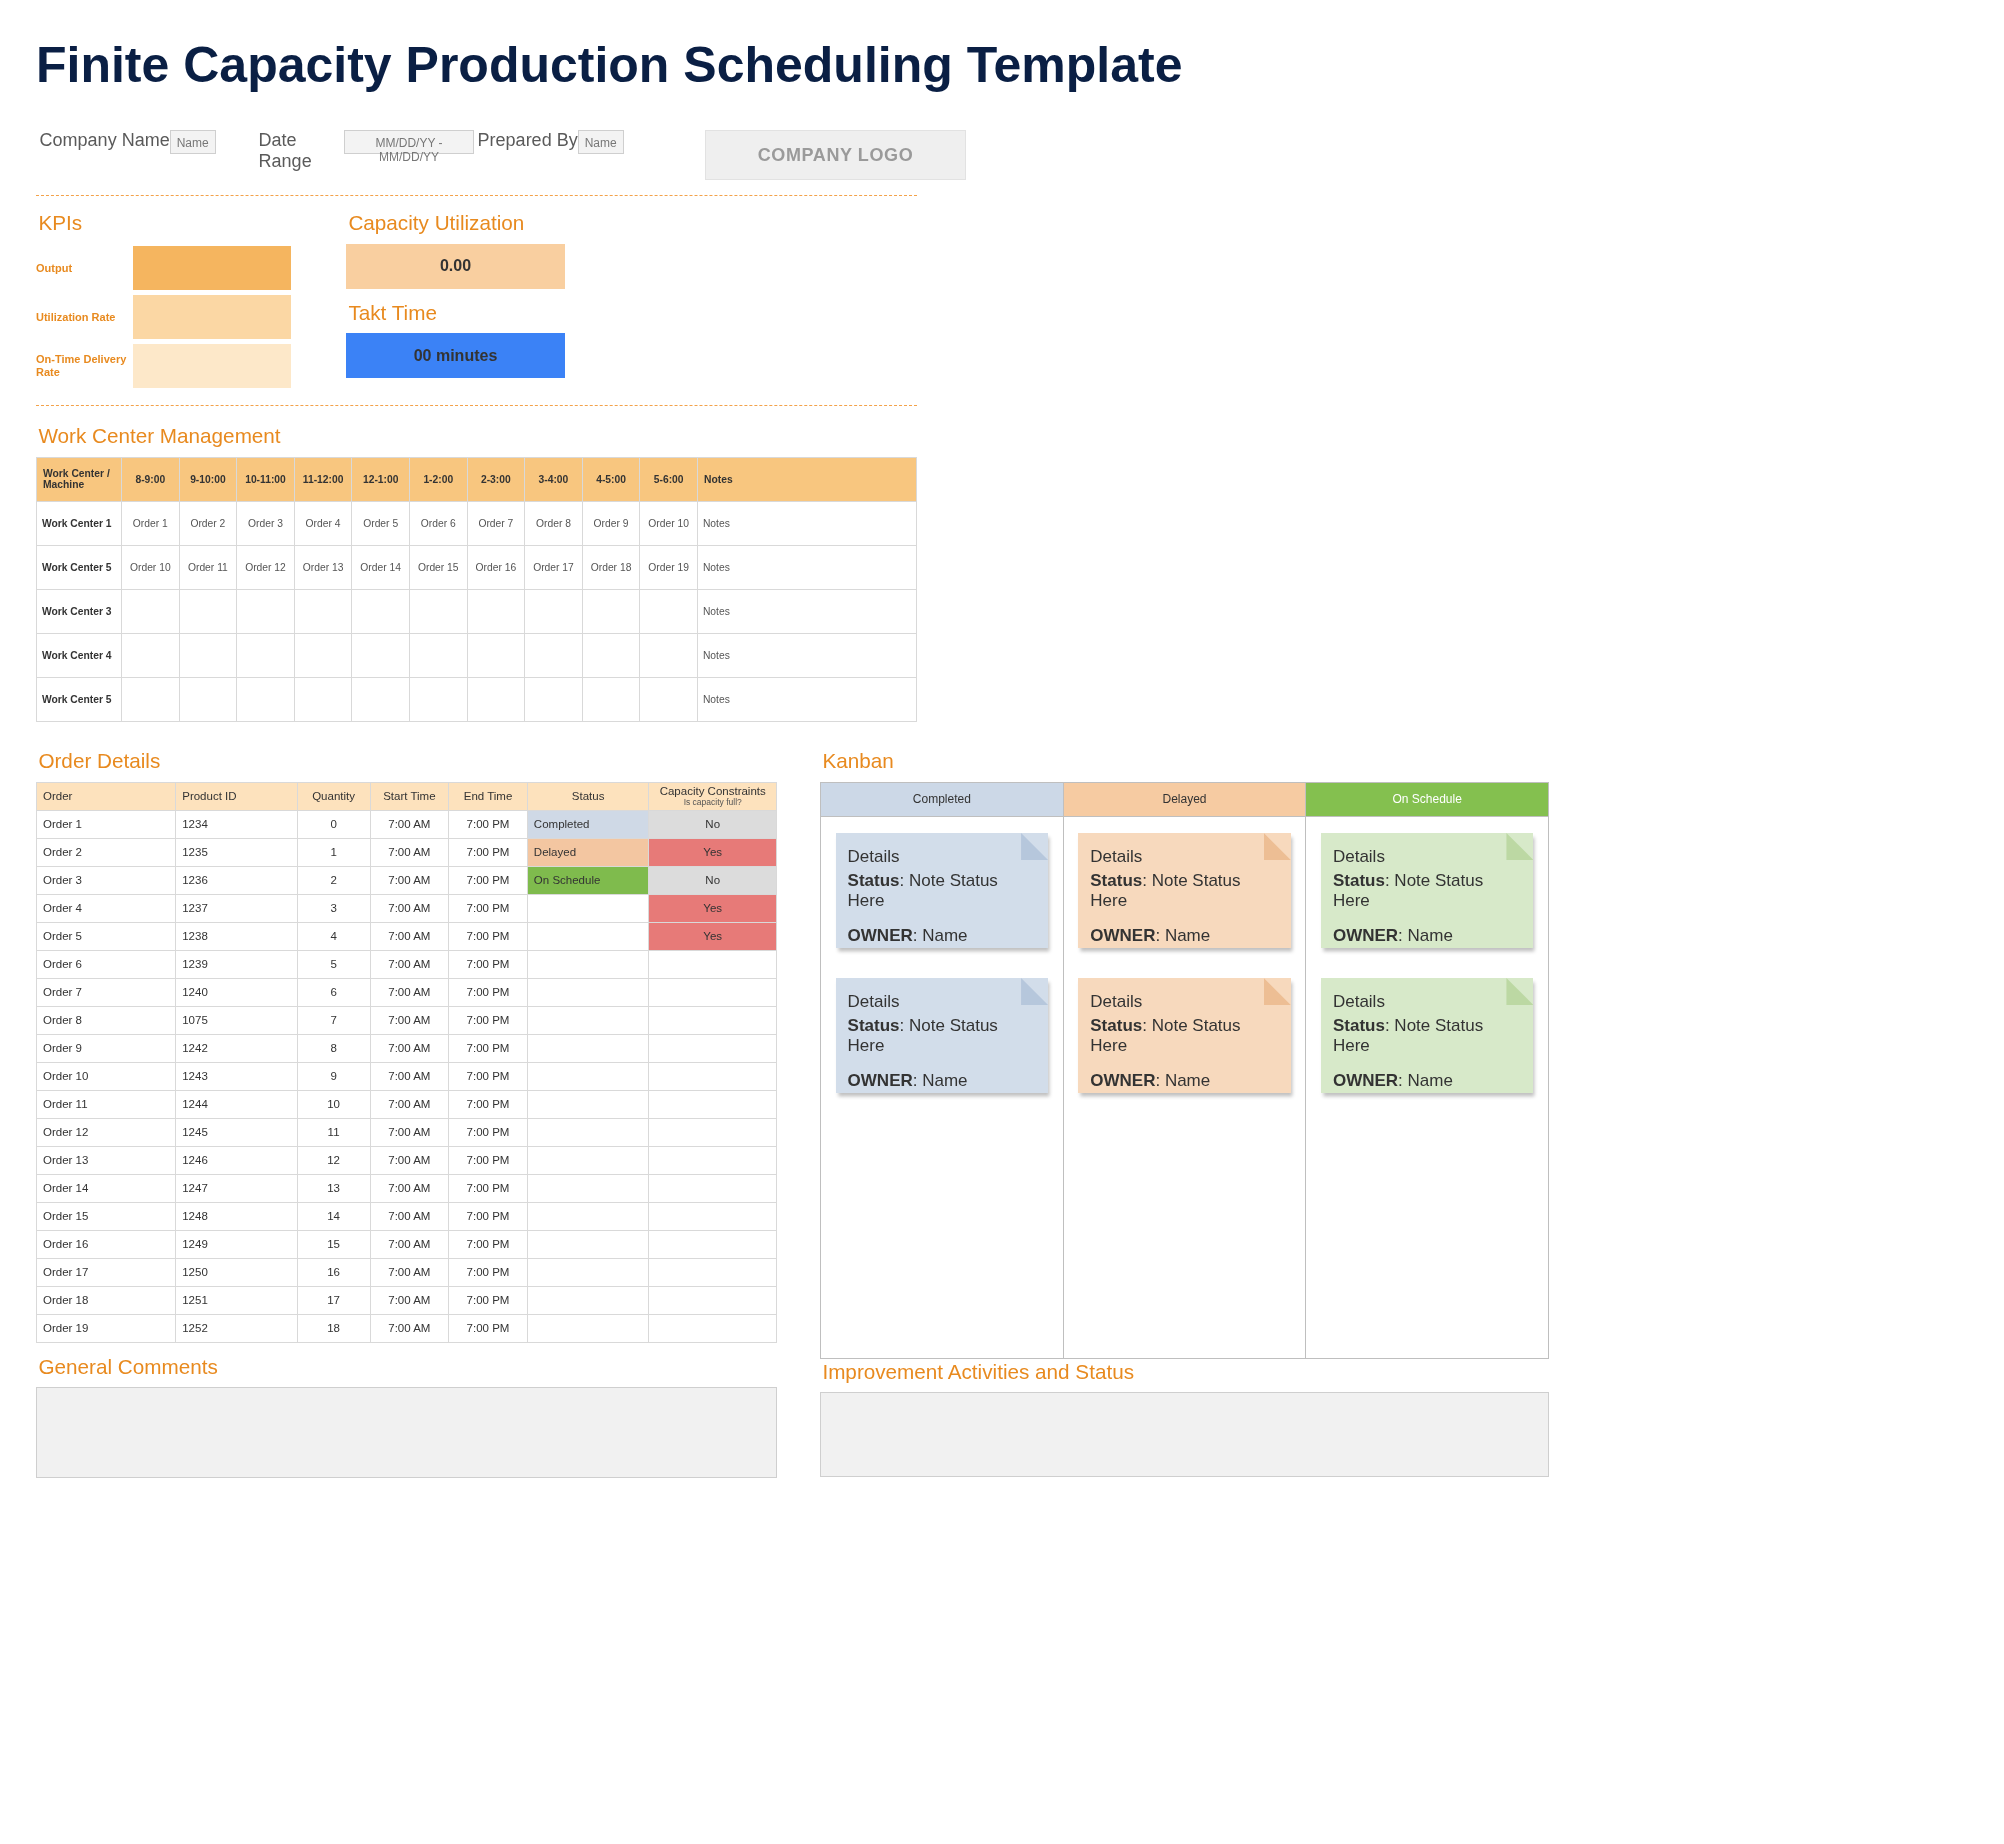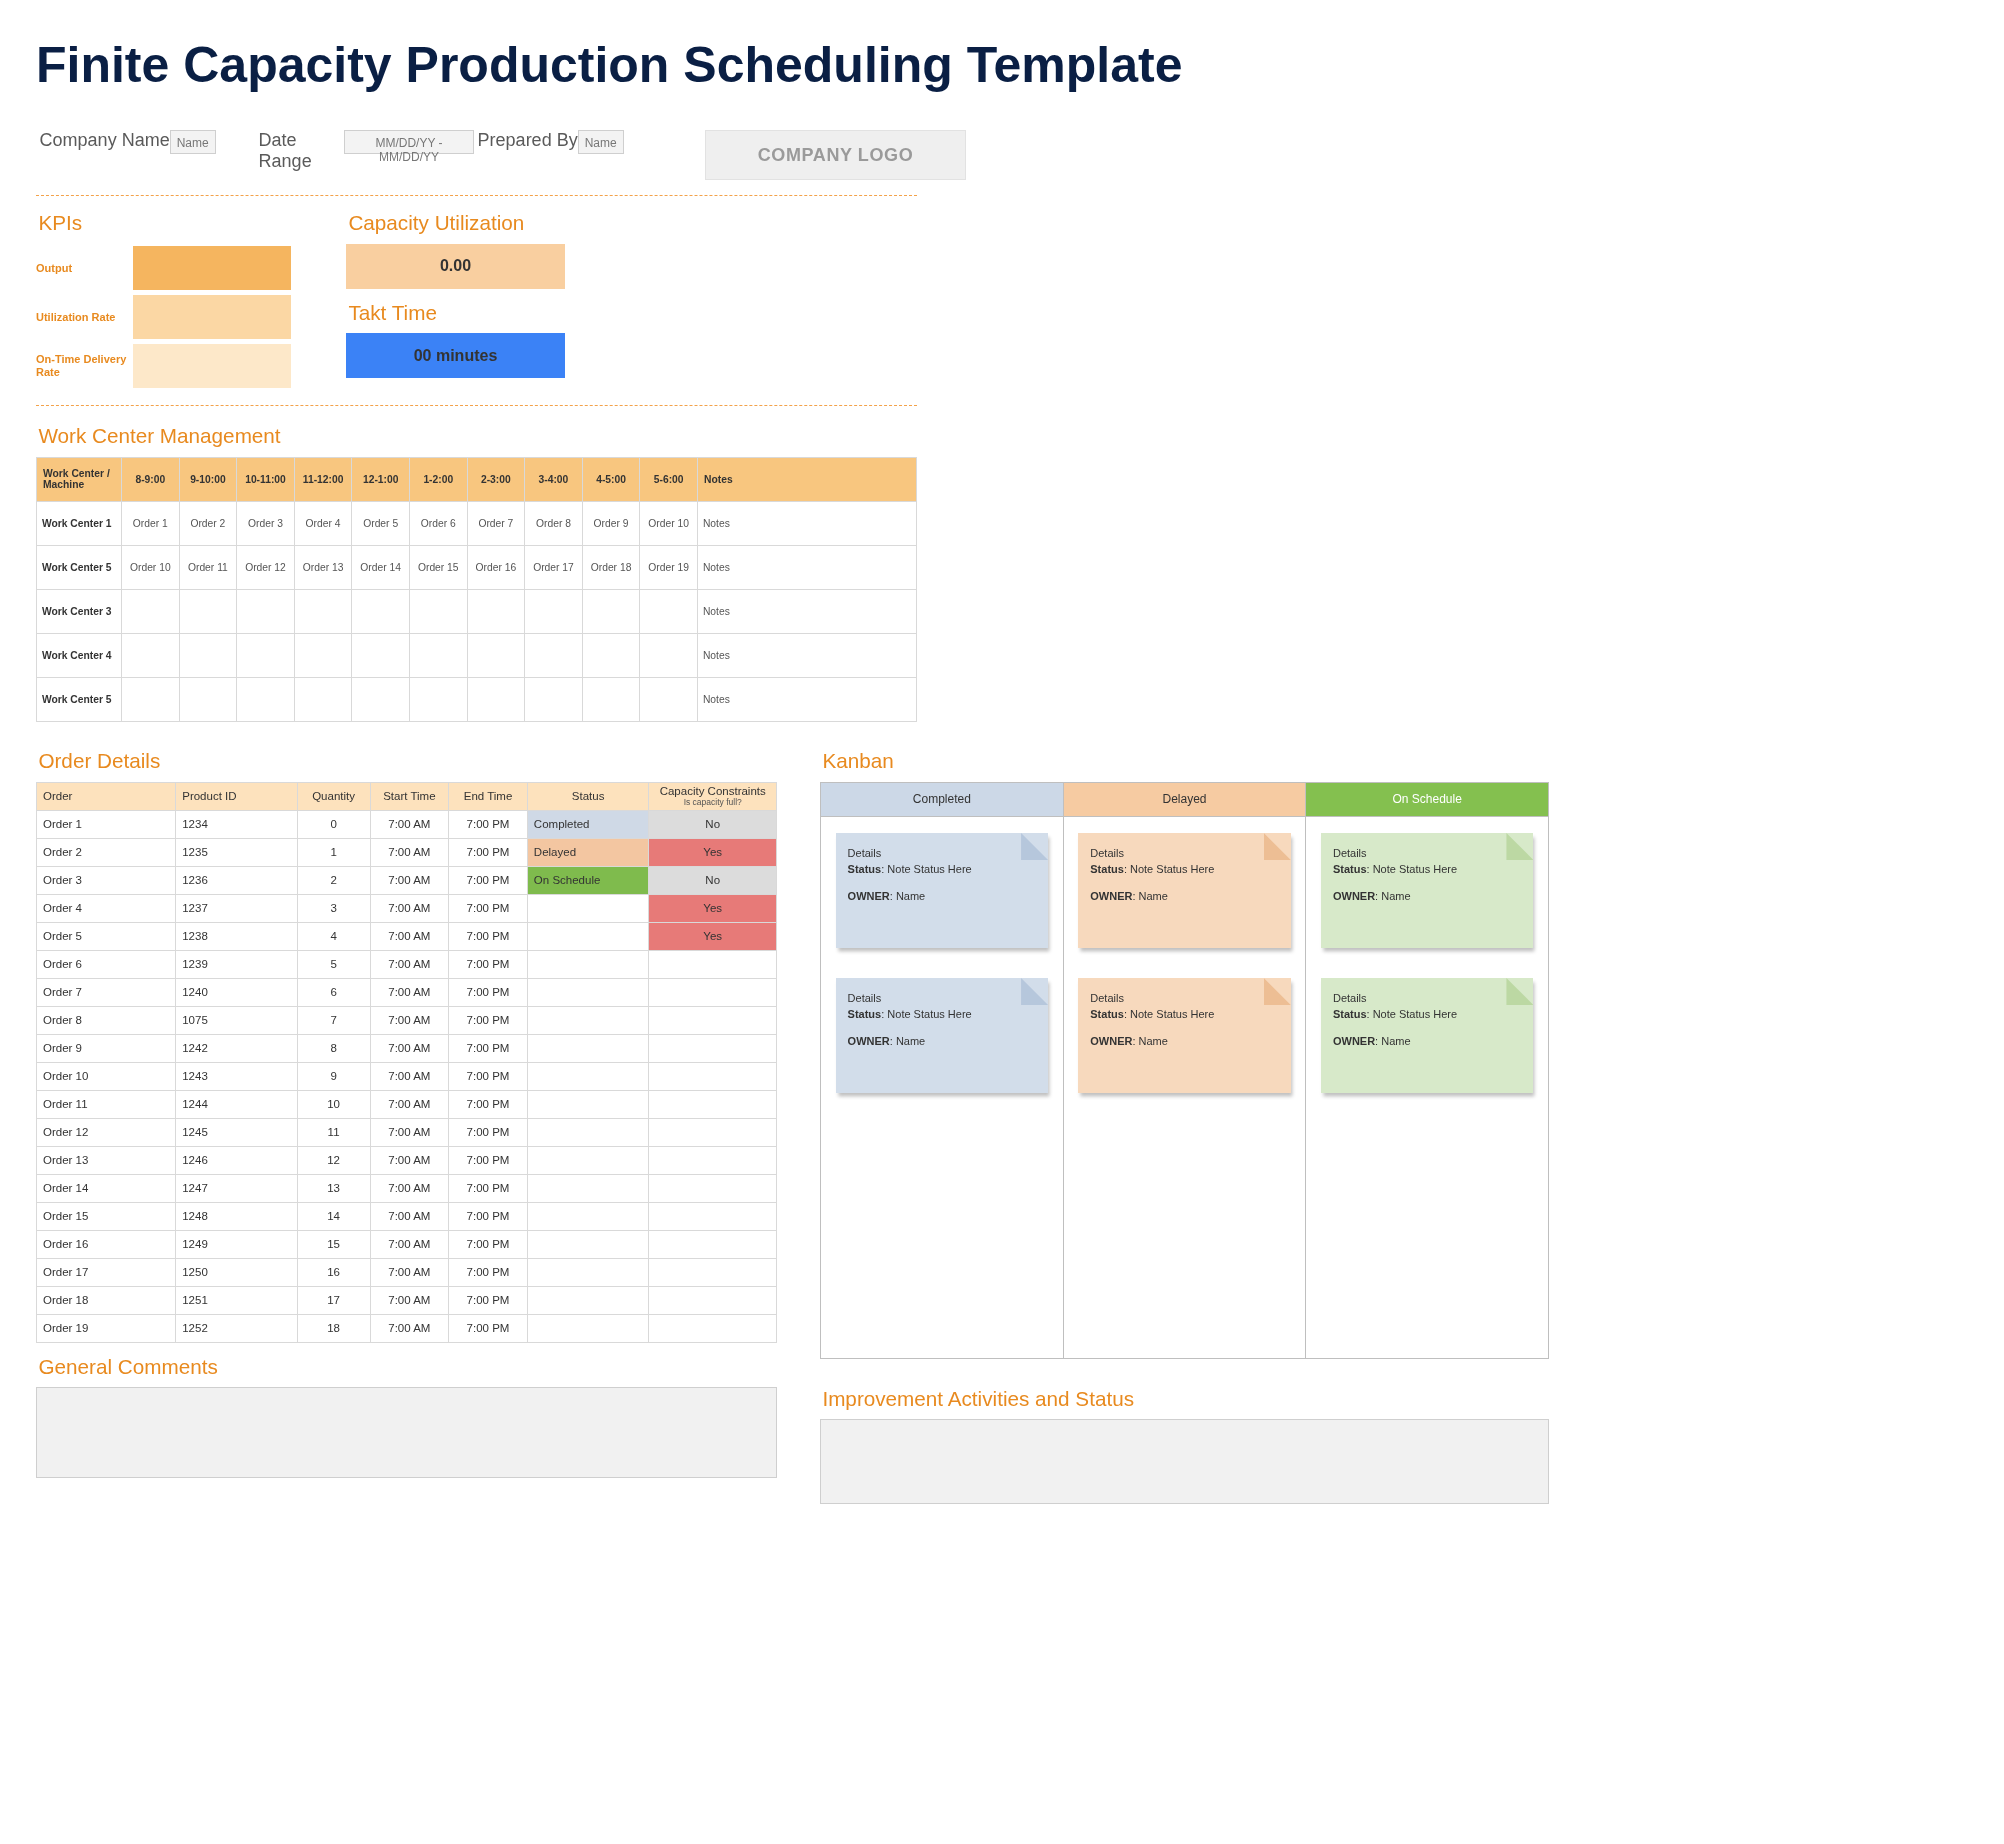--- a/index.html
+++ b/index.html
@@ -166,21 +166,21 @@
   }
   .kb-head.completed  { background: #ccd8e7; }
   .kb-head.delayed    { background: #f6cba2; }
   .kb-head.onschedule { background: #84c04f; color:#fff; }
   .kb-body { padding: 16px 14.6px; display:flex; flex-direction:column; gap: 30px; }
   .card {
     position: relative;
     height: 115px;
     box-shadow: 2.4px 3.6px 3.6px rgba(0,0,0,0.25);
     padding: 11px 12px;
-    font-size: 11px;
+    font-size: 17px;
     color: #333;
   }
   .card .corner {
     position: absolute; top:0; right:0;
     width: 27px; height: 27px;
     clip-path: polygon(0 0, 100% 100%, 0 100%);
   }
   .card.completed  { background: #d2ddea; }
   .card.completed .corner { background: #b6c7dc; }
   .card.delayed    { background: #f7d9bd; }
@@ -586,17 +586,17 @@
             <div class="card onschedule">
               <div class="corner"></div>
               <div class="line">Details</div>
               <div class="line"><b>Status</b>: Note Status Here</div>
               <div class="line" style="margin-top: 14.6px;"><b>OWNER</b>: Name</div>
             </div>
           </div>
         </div>
       </div>
 
-    <div class="sec-head" style="margin-top:28px">Improvement Activities and Status</div>
+    <div class="sec-head" style="margin-top:1px">Improvement Activities and Status</div>
     <div class="improve-box"></div>
   </div>
 </div>
 
 
 </body></html>

